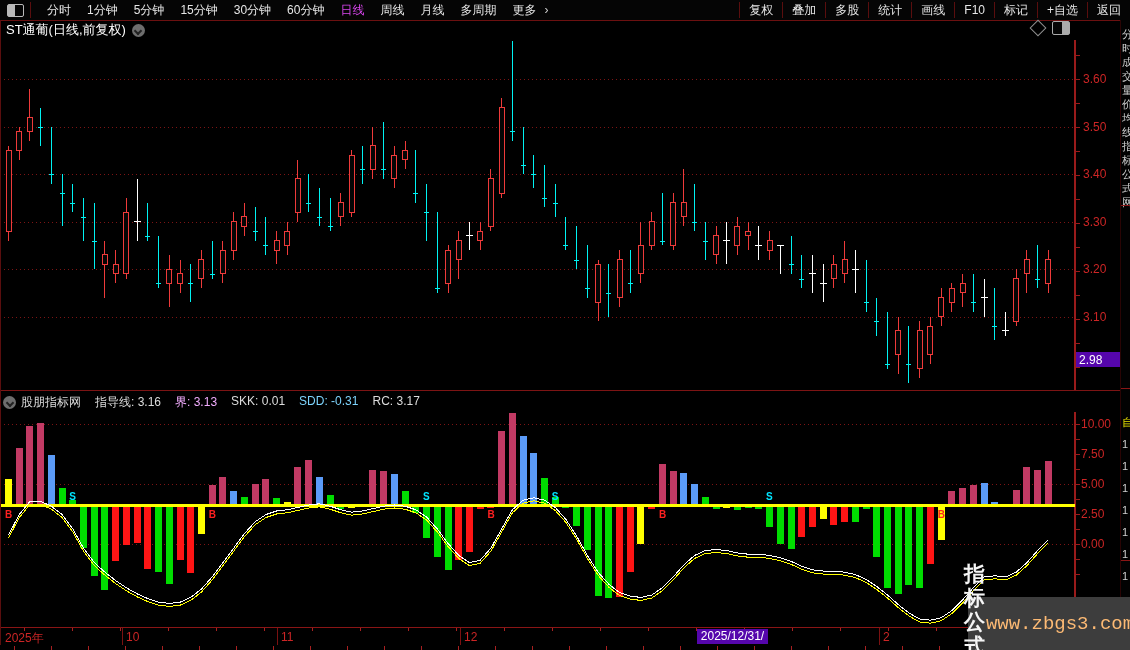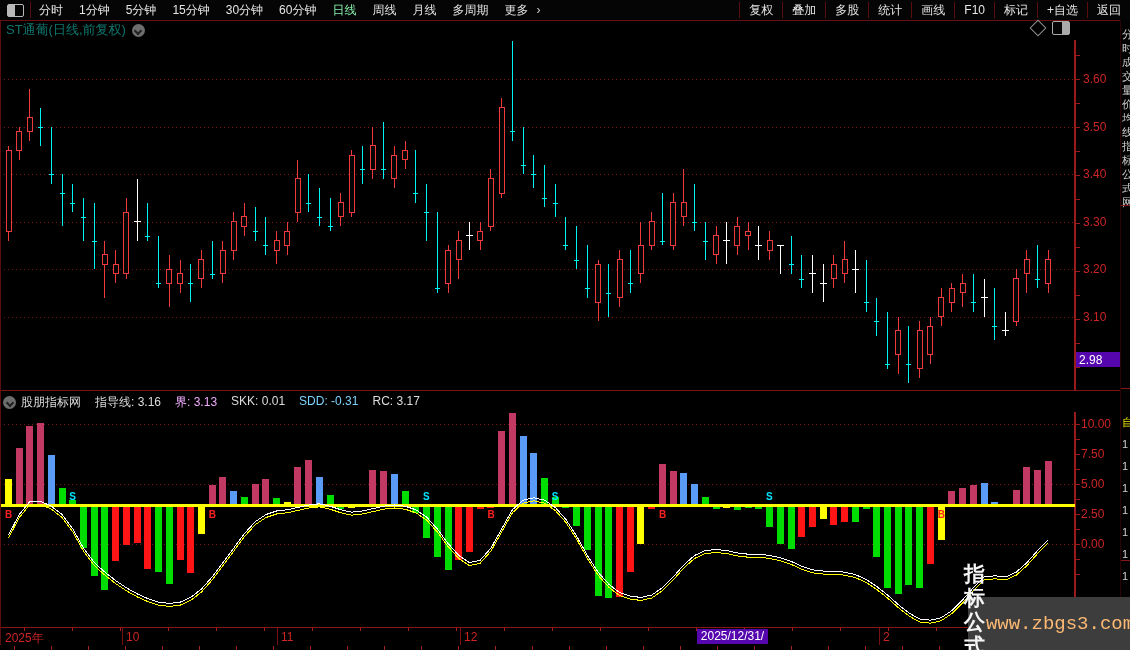--- a/index.html
+++ b/index.html
@@ -4,29 +4,29 @@
 <style>
   html,body{margin:0;padding:0;background:#000;width:1130px;height:650px;overflow:hidden;
     font-family:"Liberation Sans",sans-serif;-webkit-font-smoothing:none;}
   #app{position:relative;width:1130px;height:650px;background:#000;}
   
   #toolbar{position:absolute;left:0;top:0;width:1130px;height:20px;background:#050505;
     border-bottom:1px solid #6b1010;display:flex;align-items:center;font-size:12px;color:#e6e6e6;}
   #win-icon{width:15px;height:11px;border:1px solid #b9b9b9;border-radius:2px;margin:0 6px 0 7px;
     background:linear-gradient(90deg,#b9b9b9 0 45%,#050505 45%);}
   .tb-div{width:1px;height:16px;background:#5a0e0e;}
-  #left-menu{display:flex;align-items:center;height:100%;}
+  #left-menu{display:flex;align-items:center;height:100%;margin-left:8px;}
   .period{padding:0 8px;cursor:pointer;white-space:nowrap;}
-  .period.active{color:#86efac;}
+  .period.active{color:#d946ef;}
   #more-arrow{color:#cfcfcf;padding:0 6px 0 0;}
   #right-menu{margin-left:auto;display:flex;align-items:center;height:100%;}
   .rmenu{padding:0 9px;border-left:1px solid #5a0e0e;white-space:nowrap;height:16px;line-height:16px;}
   
   #title-row{position:absolute;left:0;top:20px;width:1130px;height:20px;display:flex;align-items:center;}
-  #chart-title{color:#0f766e;font-size:13px;margin-left:6px;}
+  #chart-title{color:#ffffff;font-size:13px;margin-left:6px;}
   .chev-circle{width:13px;height:13px;border-radius:50%;background:#6e6e6e;margin-left:6px;position:relative;flex:0 0 auto;}
   .chev-circle:after{content:"";position:absolute;left:3.5px;top:4px;width:4px;height:4px;
     border-right:2px solid #222;border-bottom:2px solid #222;transform:rotate(45deg);}
   #title-icons{position:absolute;right:60px;top:21px;display:flex;align-items:center;gap:8px;}
   #diamond-icon{width:10px;height:10px;border:1px solid #909090;transform:rotate(45deg);}
   #panel-icon{width:16px;height:12px;border:1px solid #aaa;border-radius:2px;
     background:linear-gradient(90deg,#050505 0 55%,#aaa 55%);}
   
   svg{position:absolute;left:0;shape-rendering:crispEdges;}
   #main-svg{top:40px;}

